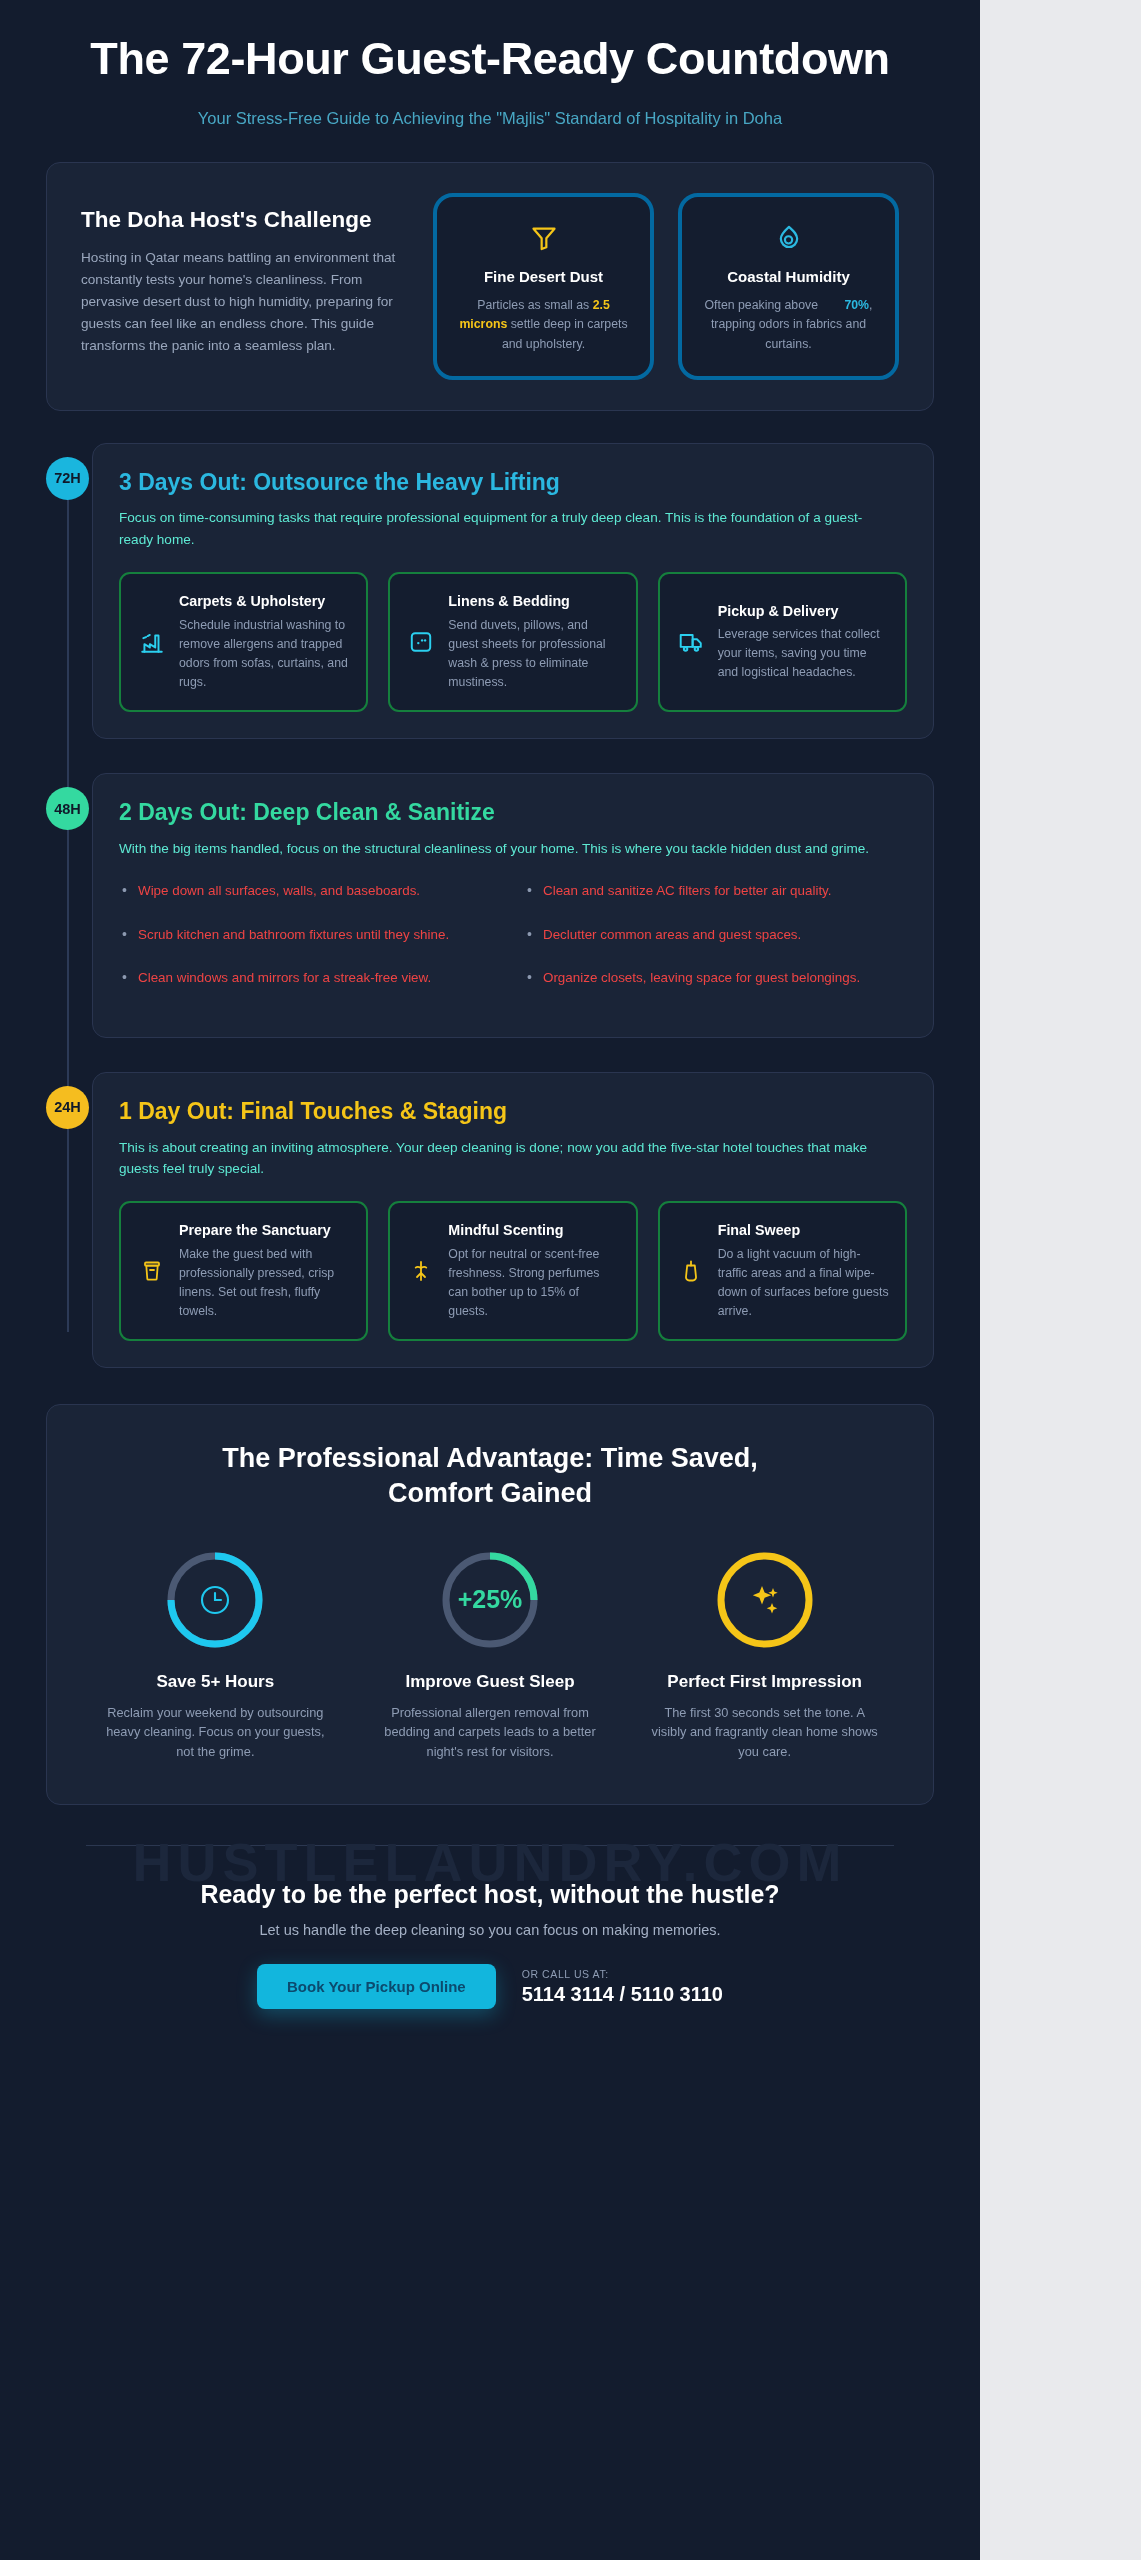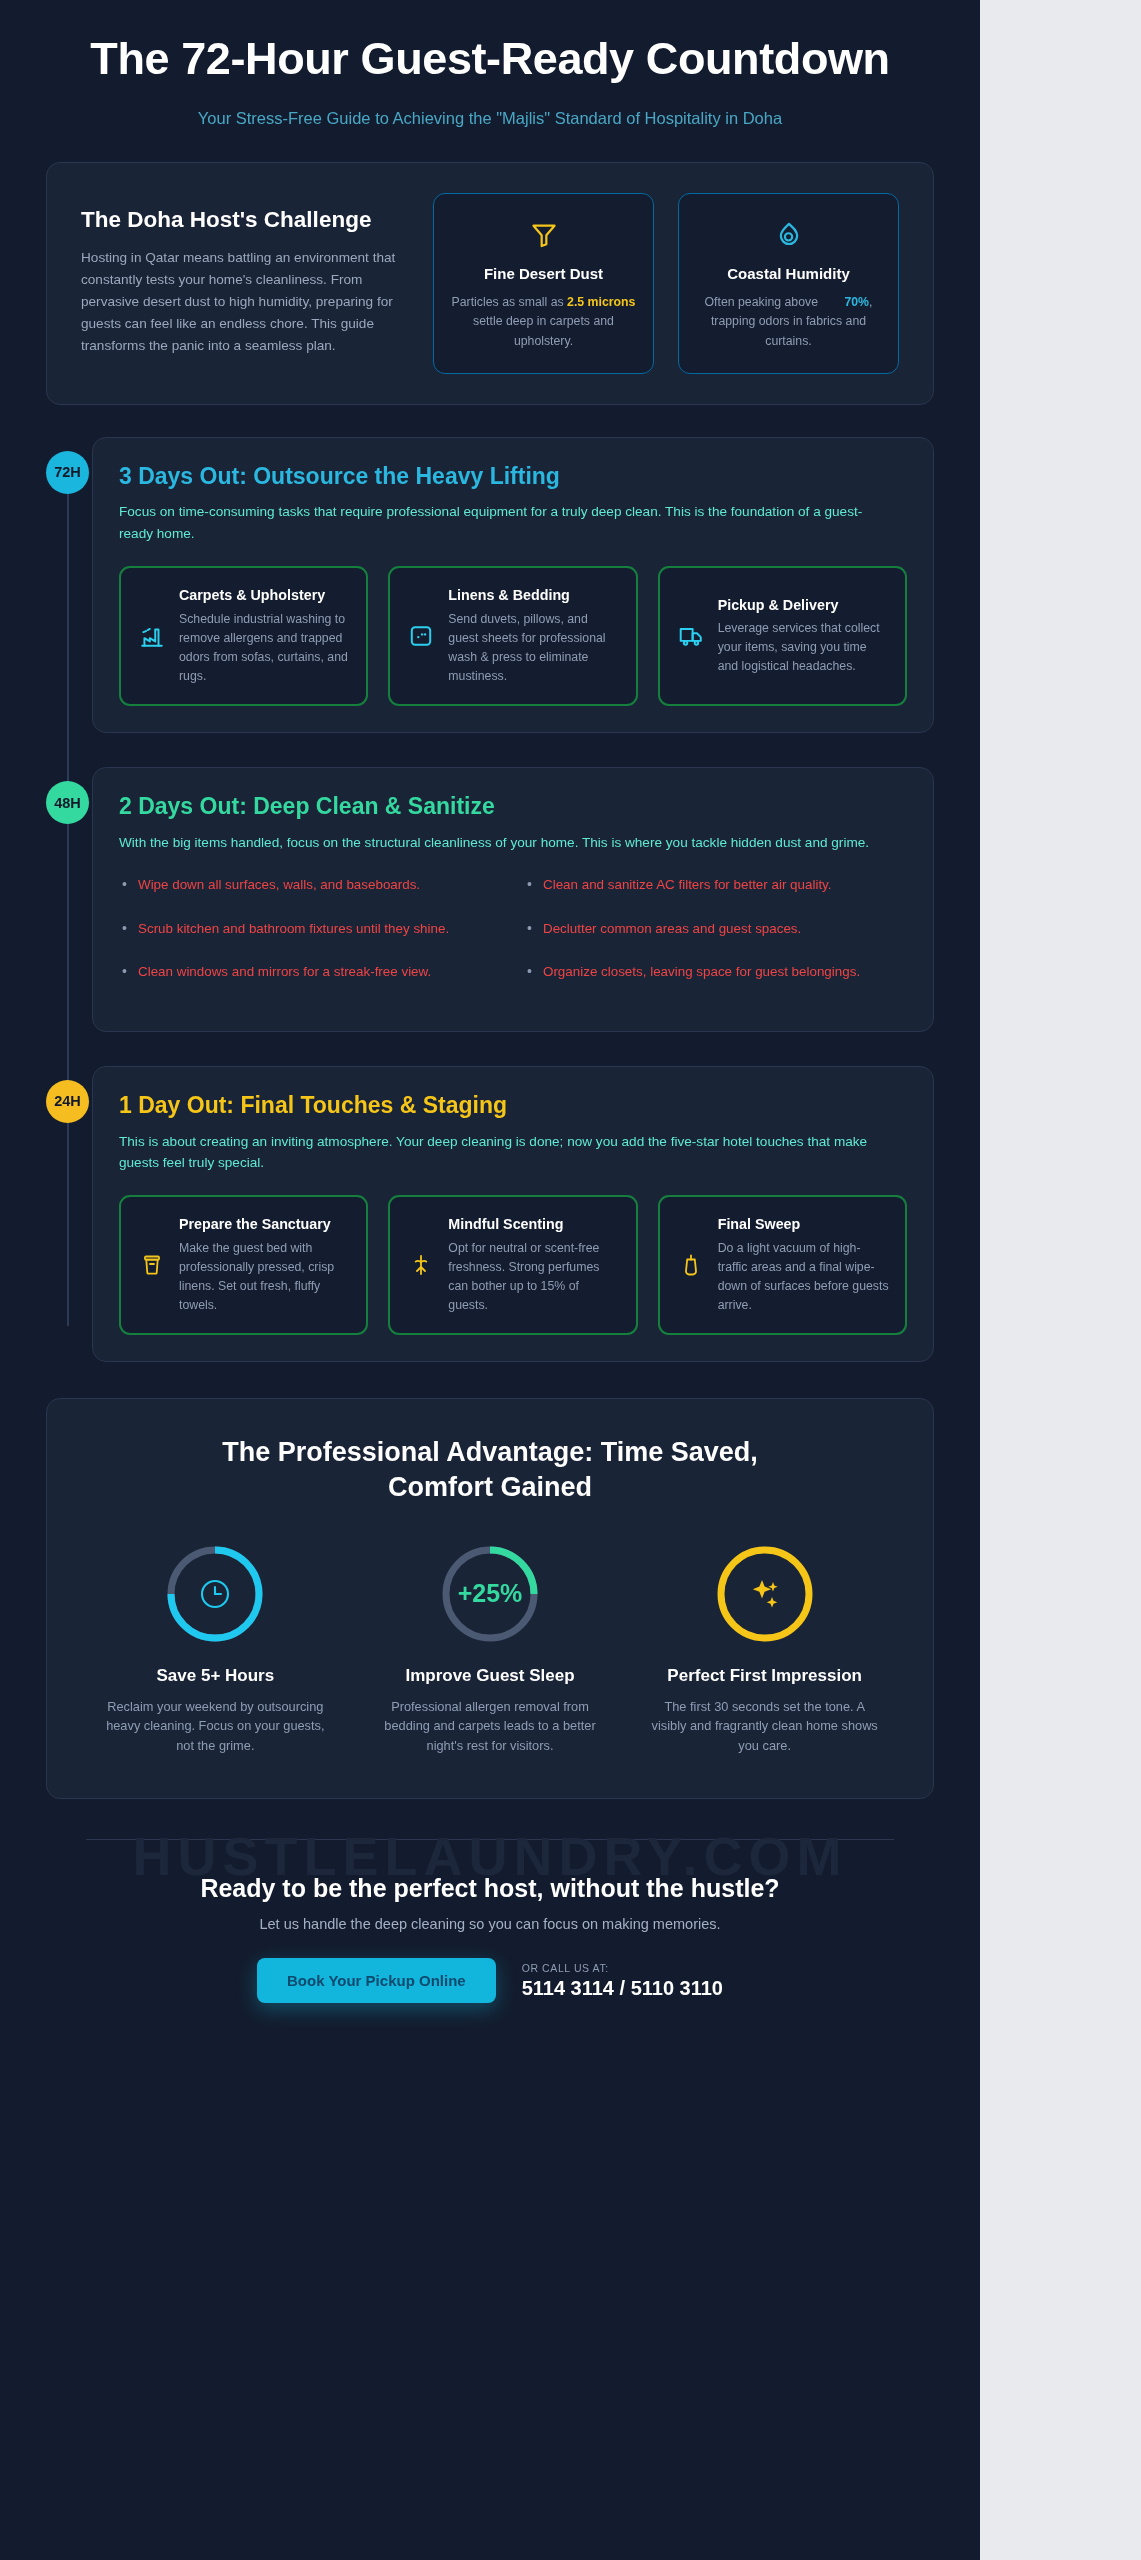--- a/index.html
+++ b/index.html
@@ -40,22 +40,22 @@
   .challenge { margin-top:6px; padding:30px 34px; display:flex; gap:28px; align-items:flex-start; }
   .challenge-left { flex:1 1 0; min-width:0; padding-top:14px; }
   .challenge-left h2 { font-size:22.5px; color:#ffffff; font-weight:bold; }
   .challenge-left p {
     margin-top:14px; font-size:13.6px; line-height:1.62; color:#9aa7bd;
   }
   .stat-cards { display:flex; gap:24px; flex:0 0 466px; }
   .stat-card {
     flex:1 1 0;
     background:#141d2f;
-    border:1px solid #0369a1;
-    border-radius:12px;
+    border:4px solid #0369a1;
+    border-radius:20px;
     padding:20px 16px 22px;
     text-align:center;
   }
   .stat-icon { height:42px; display:flex; align-items:center; justify-content:center; }
   .stat-card h3 { margin-top:8px; font-size:15px; color:#fff; font-weight:bold; line-height:1.3; }
   .stat-card p { margin-top:10px; font-size:12.3px; line-height:1.55; color:#8e9cb4; }
   .hl-amber { color:#f5c518; font-weight:bold; }
   .hl-cyan { color:#2bb8e0; font-weight:bold;margin-left:23px; }
 
   

